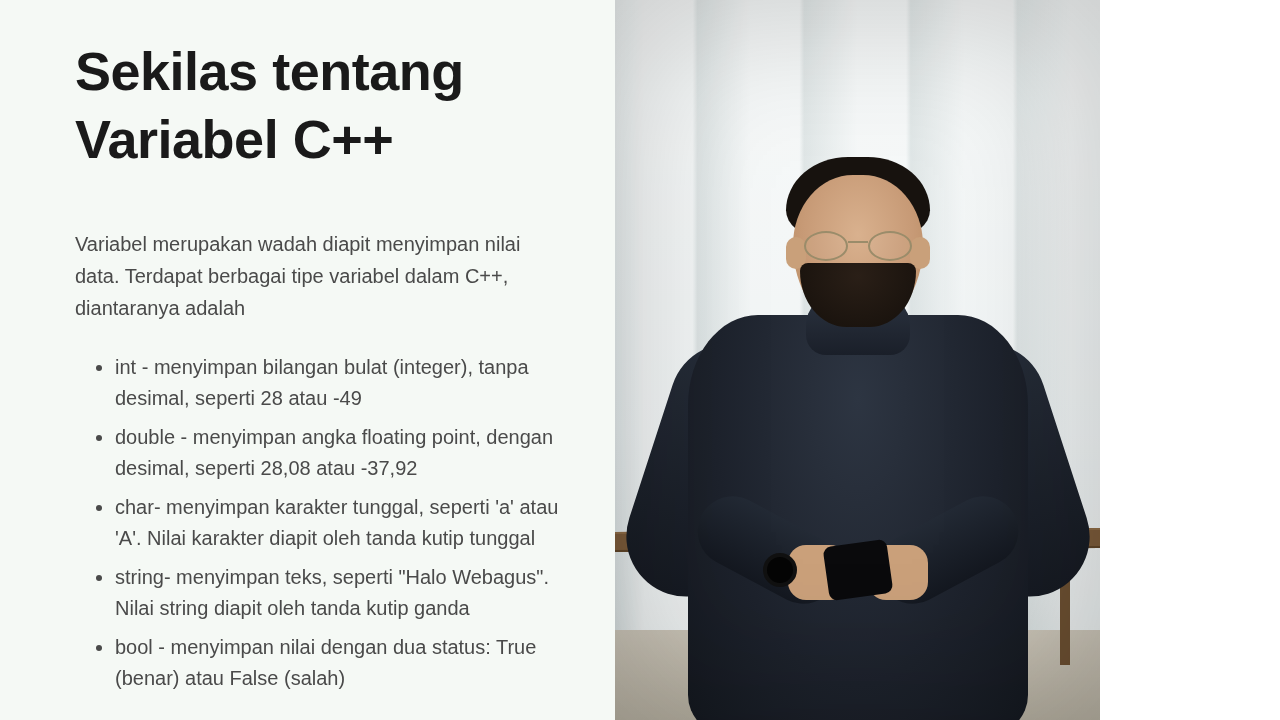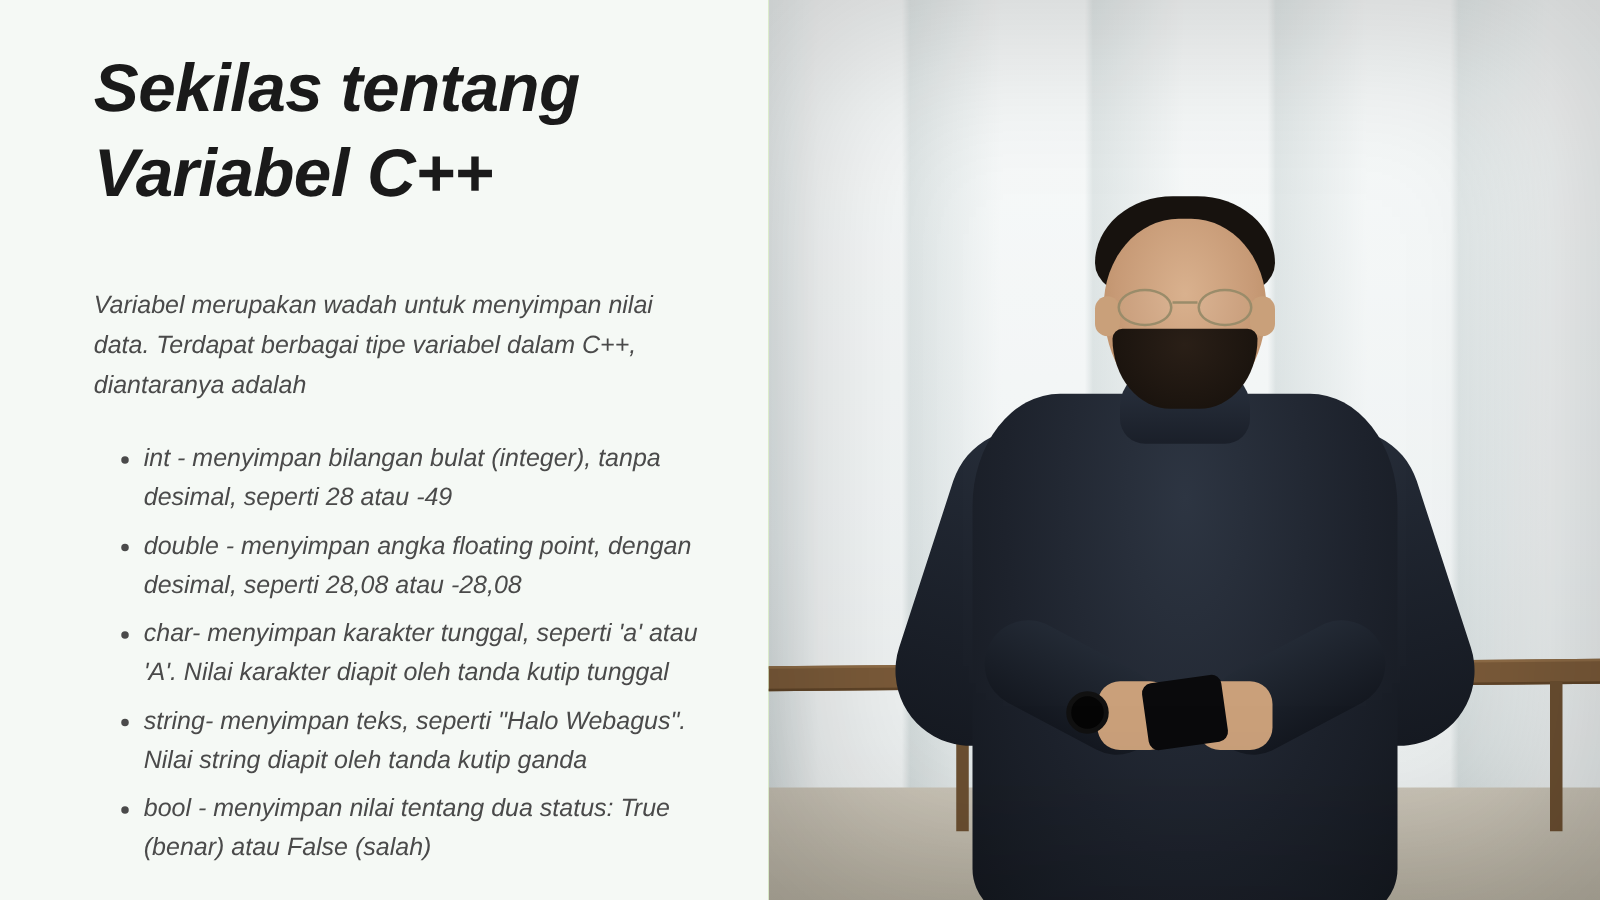--- a/index.html
+++ b/index.html
@@ -1,22 +1,21 @@
 <!DOCTYPE html>
 <html><head>
 <meta charset="utf-8">
 <style>
   * { margin: 0; padding: 0; box-sizing: border-box; }
   html, body { width: 1280px; height: 720px; overflow: hidden; font-family: Arial, Helvetica, sans-serif; }
   .slide {
-    width: 1280px;
+    width: 1100px;
     height: 720px;
     display: flex;
-    background: #84cc16;
-    font-style: italic;
+    background: #fde047;
   }
   .left {
     flex: 0 0 615px;
     padding: 38px 30px 30px 75px;
     background: #f5f9f5;
     color: #1a1a1a;
   }
   .title {
     font-size: 54px;
     font-weight: 700;
@@ -176,27 +175,27 @@
     box-shadow: inset 0 0 140px 20px rgba(0,0,0,0.18);
     pointer-events:none;
   }
 </style>
 </head>
 <body>
 
 <div class="slide">
   <div class="left">
     <h1 class="title">Sekilas tentang Variabel C++</h1>
-    <p class="intro">Variabel merupakan wadah untuk menyimpan nilai data. Terdapat berbagai tipe variabel dalam C++, diantaranya adalah</p>
+    <p class="intro">Variabel merupakan wadah diapit menyimpan nilai data. Terdapat berbagai tipe variabel dalam C++, diantaranya adalah</p>
     <ul class="list">
       <li>int - menyimpan bilangan bulat (integer), tanpa desimal, seperti 28 atau -49</li>
-      <li>double - menyimpan angka floating point, dengan desimal, seperti 28,08 atau -28,08</li>
+      <li>double - menyimpan angka floating point, dengan desimal, seperti 28,08 atau -37,92</li>
       <li>char- menyimpan karakter tunggal, seperti 'a' atau 'A'. Nilai karakter diapit oleh tanda kutip tunggal</li>
       <li>string- menyimpan teks, seperti "Halo Webagus". Nilai string diapit oleh tanda kutip ganda</li>
-      <li>bool - menyimpan nilai tentang dua status: True (benar) atau False (salah)</li>
+      <li>bool - menyimpan nilai dengan dua status: True (benar) atau False (salah)</li>
     </ul>
   </div>
 
   <div class="right" aria-label="Seorang pria berkacamata bulat mengenakan sweater turtleneck gelap sedang melihat ponsel di depan jendela terang">
     <div class="photo"></div>
     <div class="floor"></div>
     <div class="railing"></div>
     <div class="railpost rp1"></div>
     <div class="railpost rp2"></div>
 

